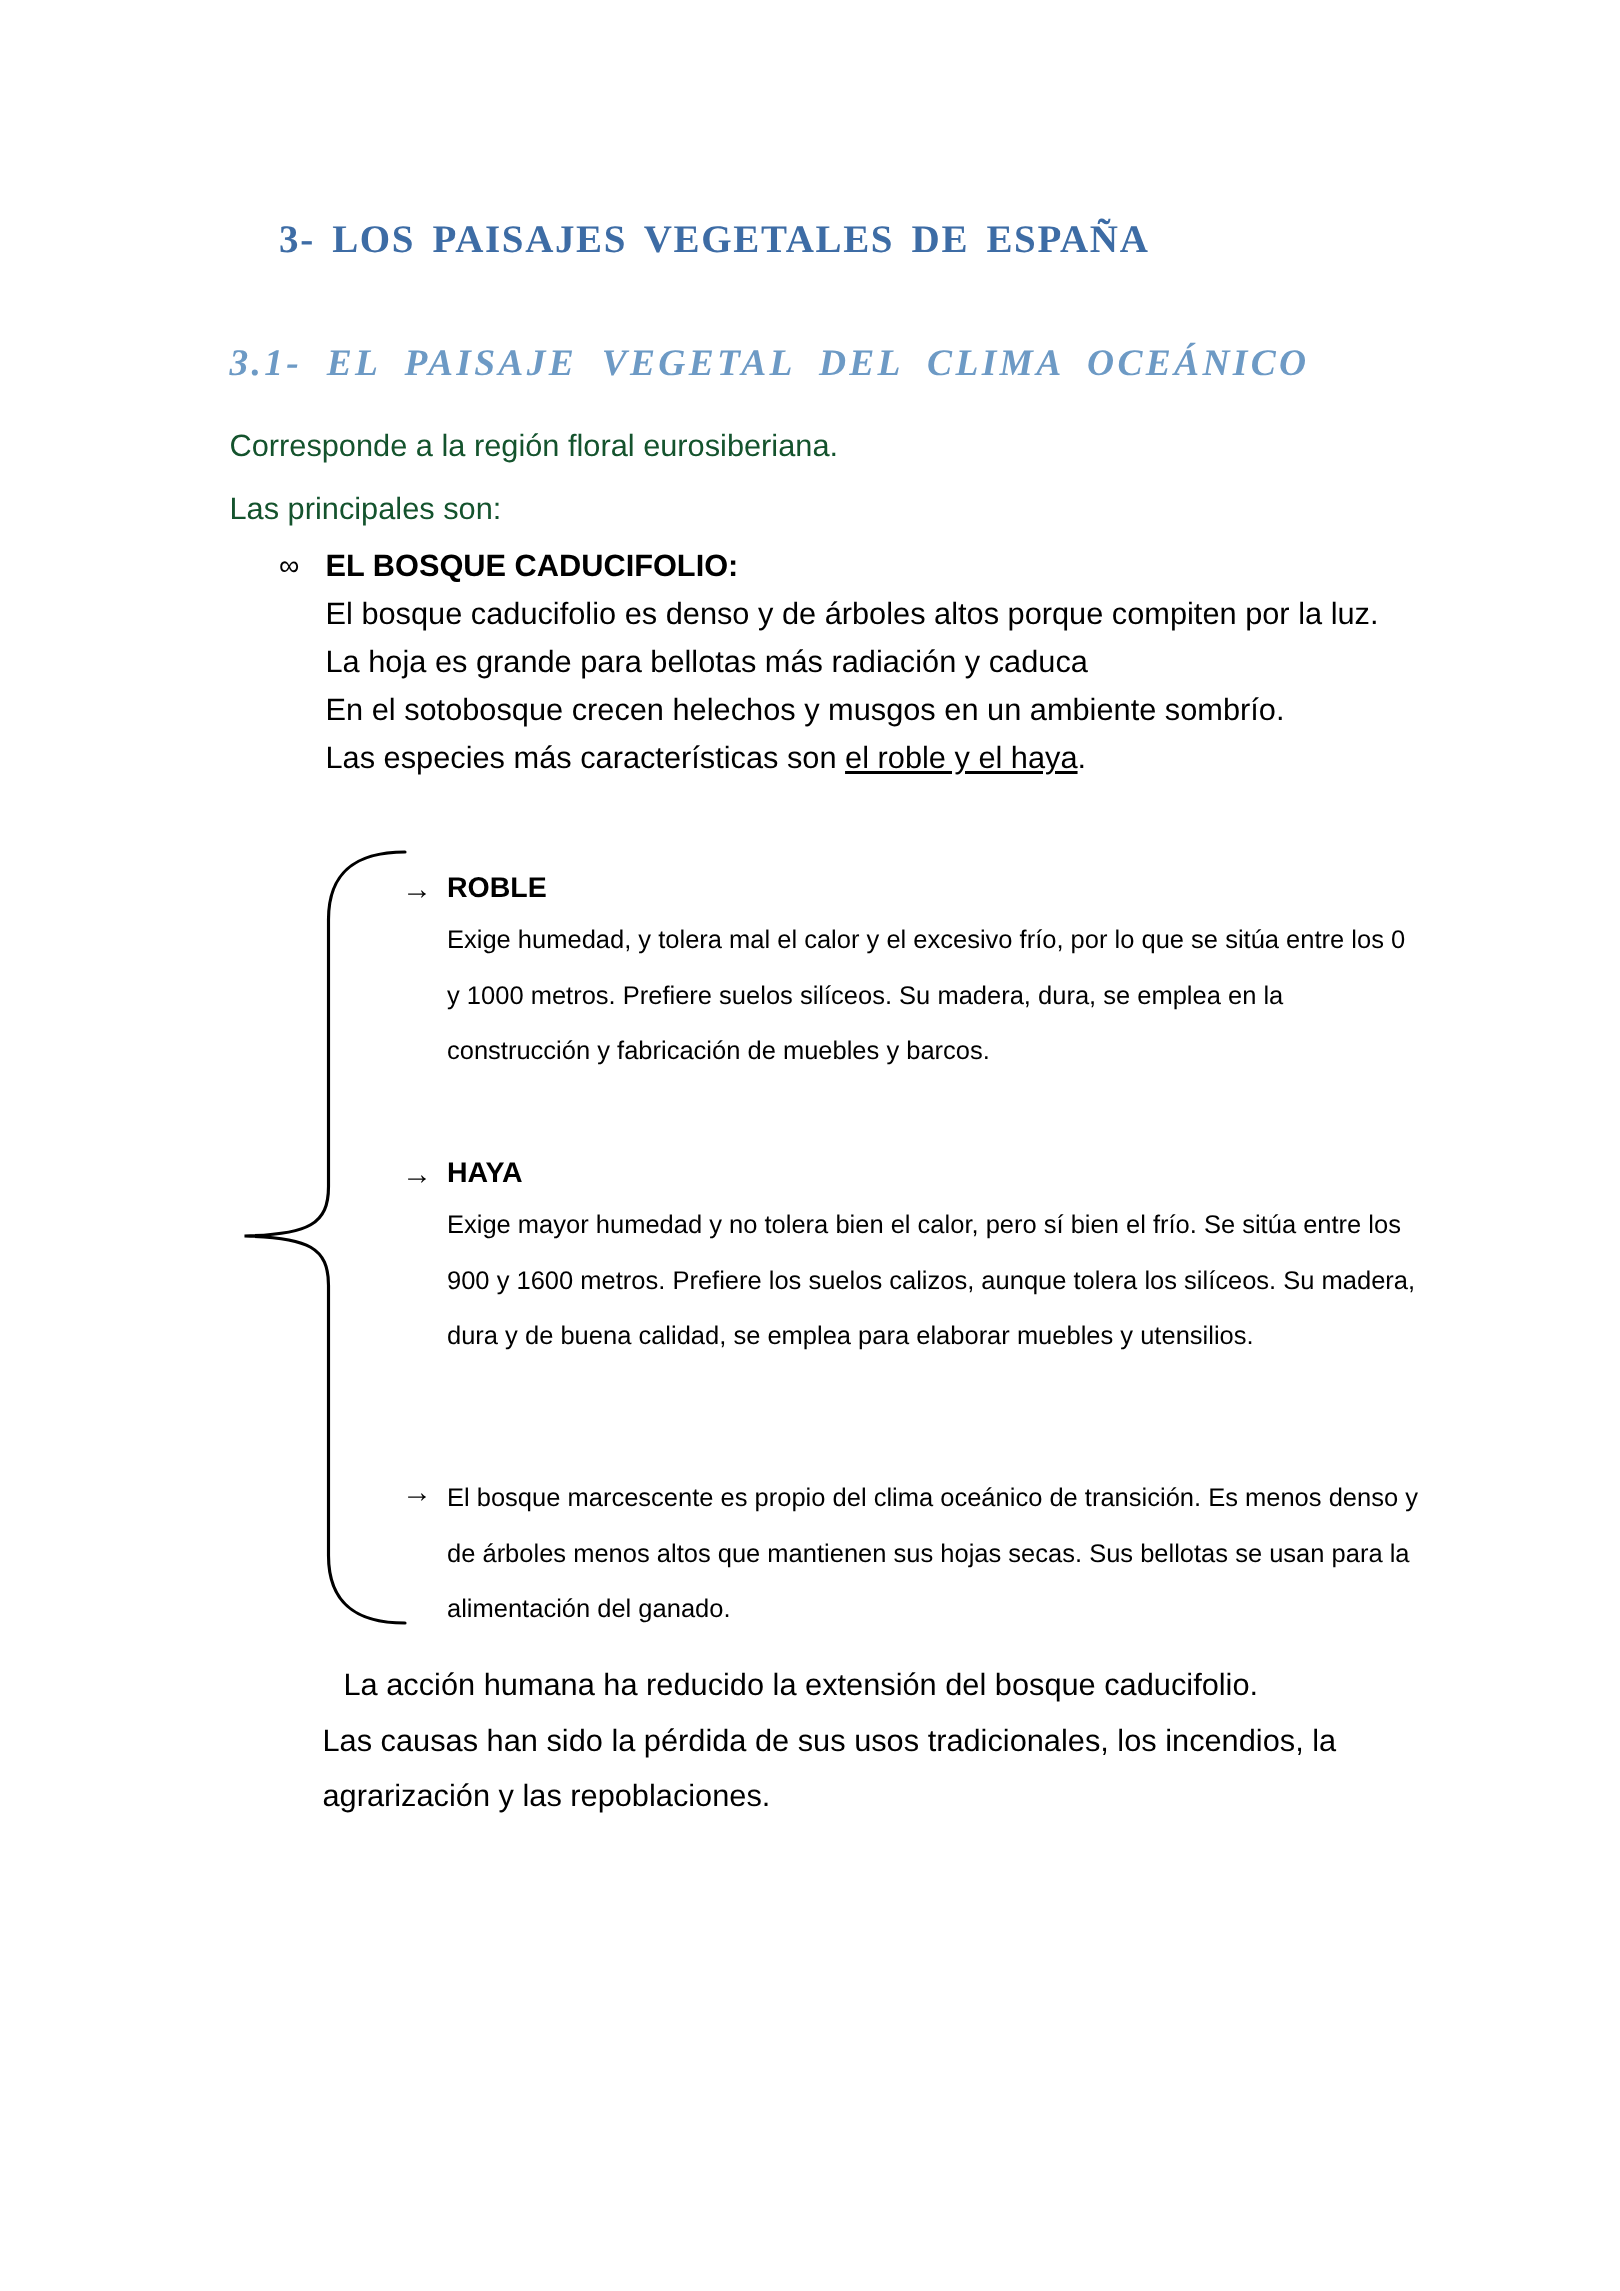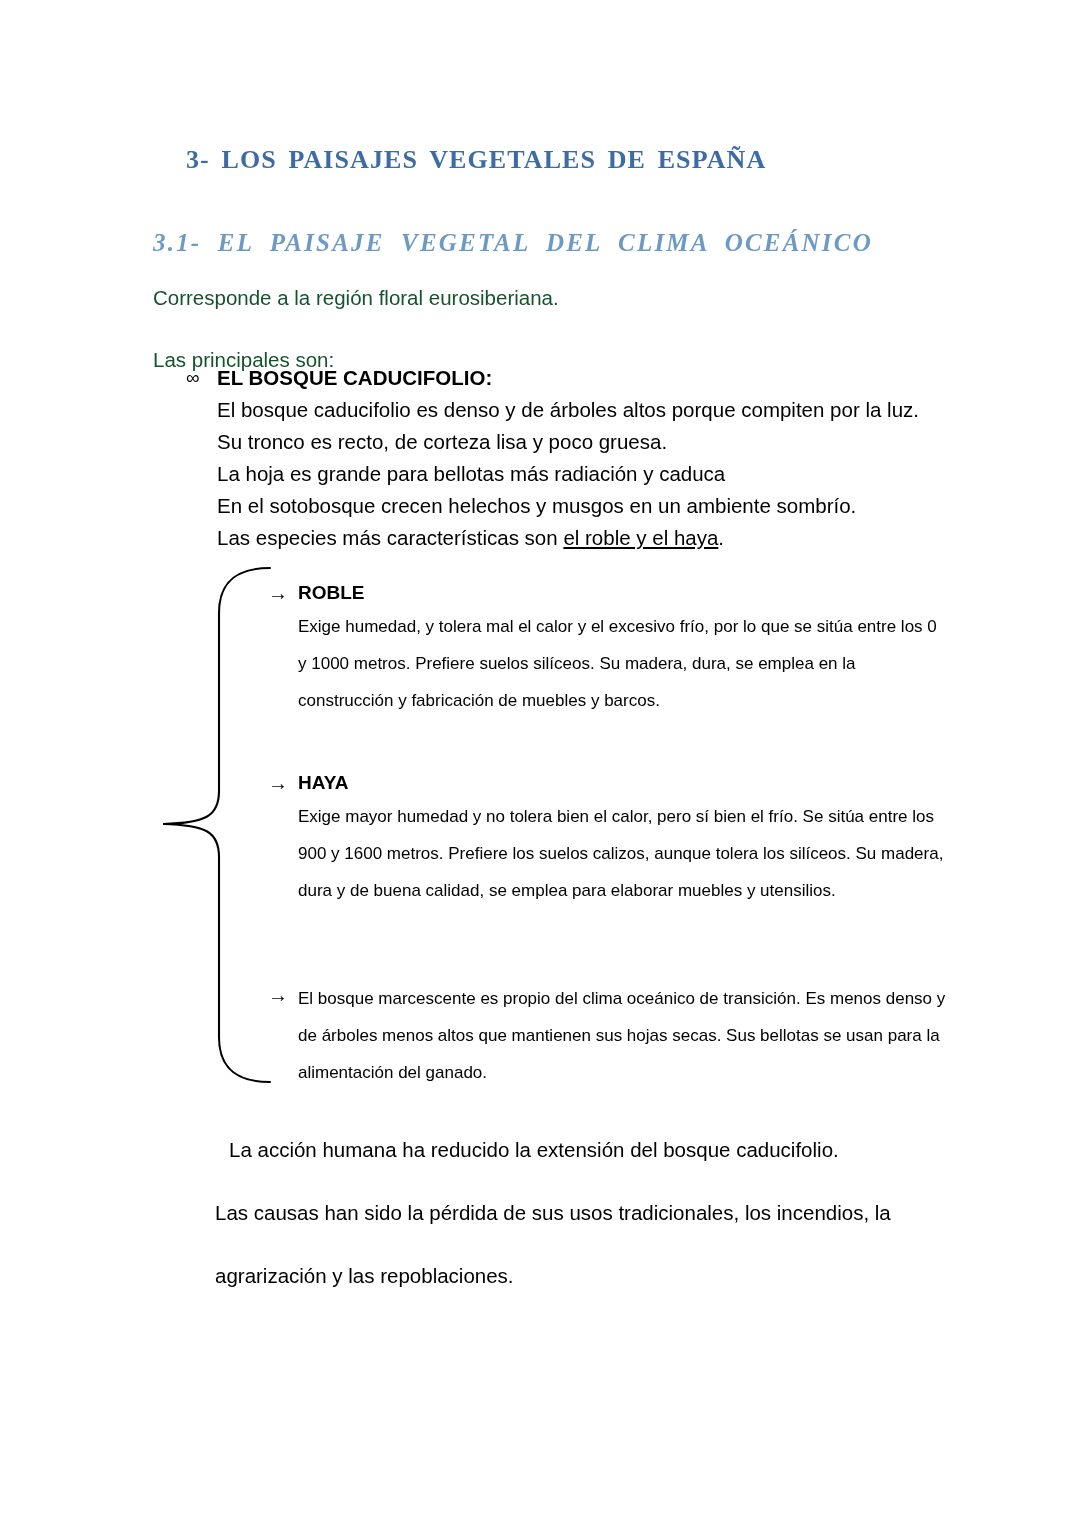--- a/index.html
+++ b/index.html
@@ -54,21 +54,21 @@
   
   .intro {
     position: absolute;
     left: 153px;
     font-size: 20.5px;
     line-height: 26px;
     color: #14532d;
     white-space: nowrap;
   }
   .intro-1 { top: 264px; }
-  .intro-2 { top: 326px; text-align: right; }
+  .intro-2 { top: 306px; text-align: right; }
 
   
   .bullet-block {
     position: absolute;
     left: 186px;
     top: 362px;
     width: 760px;
   }
   .bullet-head {
     position: relative;
@@ -135,42 +135,41 @@
 
   
   .closing {
     position: absolute;
     left: 215px;
     top: 1105px;
     width: 720px;
     font-size: 20.5px;
     line-height: 37px;
   }
-  .closing .ln { white-space: nowrap; margin-top: 26px; }
+  .closing .ln { white-space: nowrap; }
   .closing .ln.ind { padding-left: 14px; }
 </style>
 </head>
 <body>
 
 <div class="page">
 
   <h1 class="h-main">3- LOS PAISAJES VEGETALES DE ESPAÑA</h1>
 
   <h2 class="h-sub">3.1-  EL PAISAJE VEGETAL DEL CLIMA OCEÁNICO</h2>
 
   <p class="intro intro-1">Corresponde a la región floral eurosiberiana.</p>
   <p class="intro intro-2">Las principales son:</p>
 
   <div class="bullet-block">
     <div class="bullet-head">
       <span class="bullet-mark">∞</span>
       <span>EL BOSQUE CADUCIFOLIO:</span>
     </div>
     <div class="bullet-line">El bosque caducifolio es denso y de árboles altos porque compiten por la luz.</div>
-    <div class="bullet-line"> Su tronco es recto, de corteza lisa y poco gruesa.</div>
     <div class="bullet-line">La hoja es grande para bellotas más radiación y caduca</div>
     <div class="bullet-line">En el sotobosque crecen helechos y musgos en un ambiente sombrío.</div>
     <div class="bullet-line"><span>Las especies más características son </span><span class="u">el roble y el haya</span><span>.</span></div>
   </div>
 
   <svg class="brace" viewBox="0 0 140 520" xmlns="http://www.w3.org/2000/svg">
     <path d="M 120 3
              C 90 3, 69 14, 69 48
              L 69 226
              C 69 251, 56 258, 13 259

